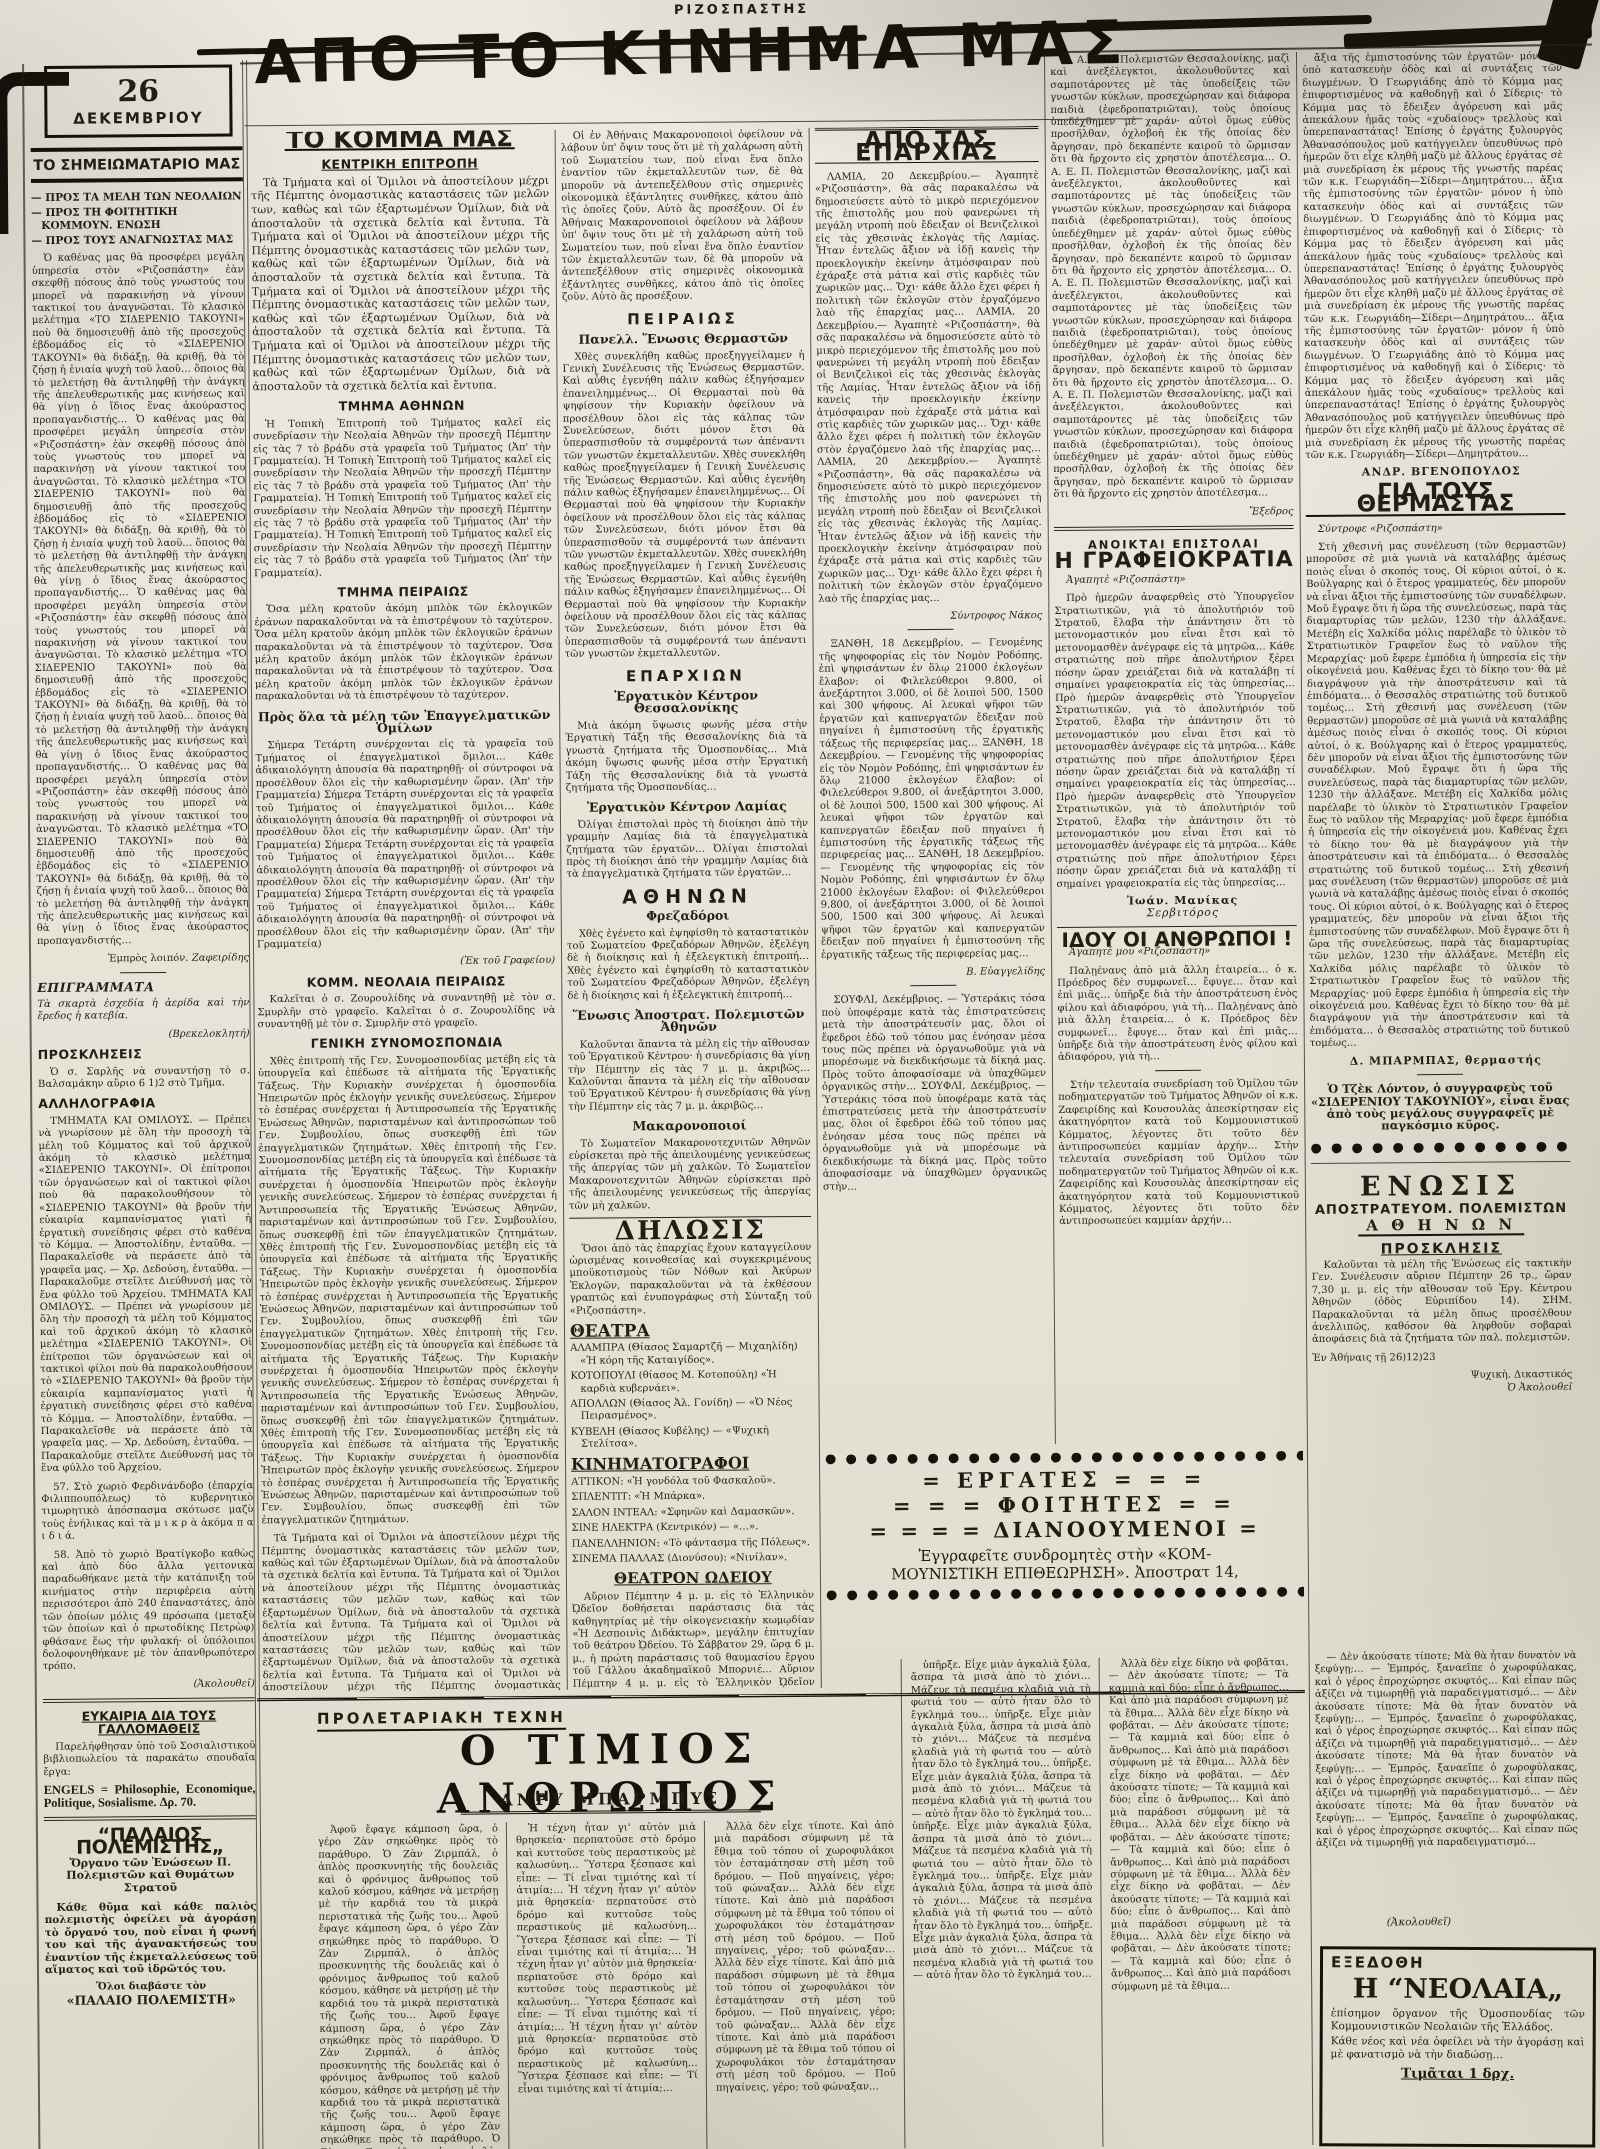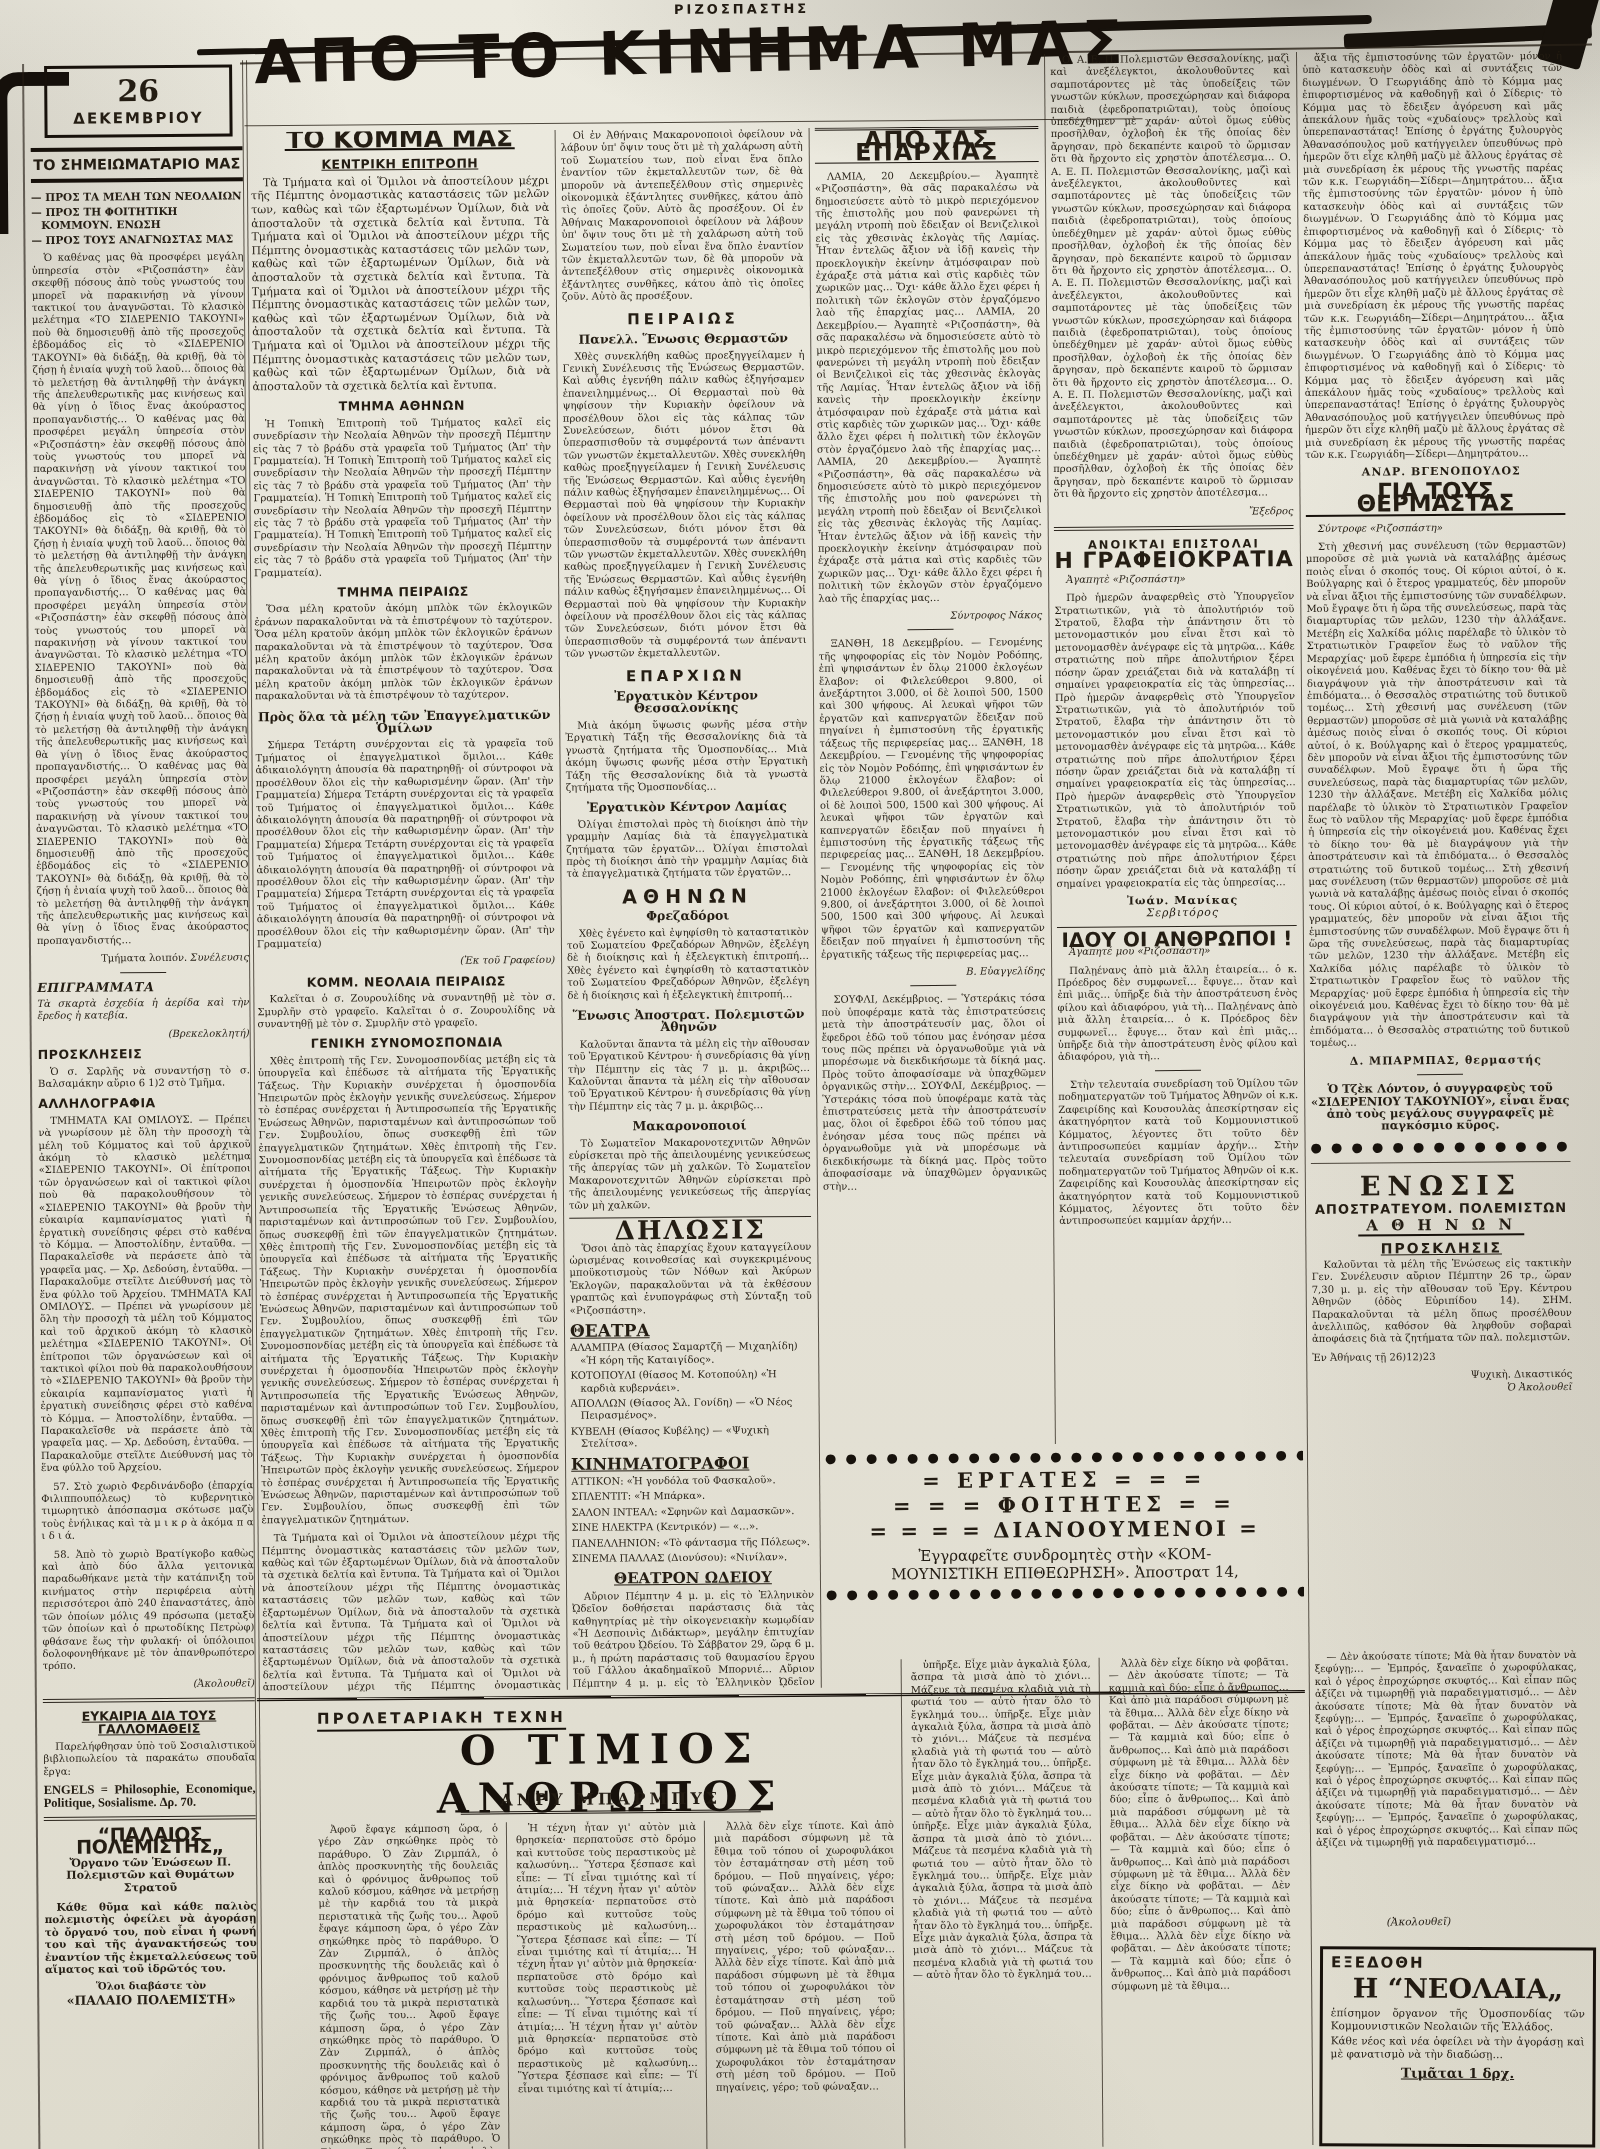--- a/index.html
+++ b/index.html
@@ -61,21 +61,21 @@
       <div style="font-weight:bold;font-size:30px;line-height:30px;">26</div>
       <div style="font-family:'DejaVu Sans',sans-serif;font-weight:bold;font-size:15px;letter-spacing:2px;margin-top:6px;">ΔΕΚΕΜΒΡΙΟΥ</div>
     </div>
     <div style="border-top:4px solid #17110b;border-bottom:4px solid #17110b;padding:7px 0;text-align:center;font-family:'DejaVu Sans',sans-serif;font-weight:bold;font-size:14.5px;">ΤΟ ΣΗΜΕΙΩΜΑΤΑΡΙΟ ΜΑΣ</div>
     <div style="margin:8px 0 6px;">
       <div class="list-item" style="font-weight:bold;font-size:10.5px;">— ΠΡΟΣ ΤΑ ΜΕΛΗ ΤΩΝ ΝΕΟΛΑΙΩΝ</div>
       <div class="list-item" style="font-weight:bold;font-size:10.5px;">— ΠΡΟΣ ΤΗ ΦΟΙΤΗΤΙΚΗ ΚΟΜΜΟΥΝ. ΕΝΩΣΗ</div>
       <div class="list-item" style="font-weight:bold;font-size:10.5px;">— ΠΡΟΣ ΤΟΥΣ ΑΝΑΓΝΩΣΤΑΣ ΜΑΣ</div>
     </div>
     <p>Ὁ καθένας μας θὰ προσφέρει μεγάλη ὑπηρεσία στὸν «Ριζοσπάστη» ἐὰν σκεφθῇ πόσους ἀπὸ τοὺς γνωστούς του μπορεῖ νὰ παρακινήσῃ νὰ γίνουν τακτικοί του ἀναγνῶσται. Τὸ κλασικὸ μελέτημα «ΤΟ ΣΙΔΕΡΕΝΙΟ ΤΑΚΟΥΝΙ» ποὺ θὰ δημοσιευθῇ ἀπὸ τῆς προσεχοῦς ἑβδομάδος εἰς τὸ «ΣΙΔΕΡΕΝΙΟ ΤΑΚΟΥΝΙ» θὰ διδάξῃ, θὰ κριθῇ, θὰ τὸ ζήσῃ ἡ ἐνιαία ψυχὴ τοῦ λαοῦ… ὅποιος θὰ τὸ μελετήσῃ θὰ ἀντιληφθῇ τὴν ἀνάγκη τῆς ἀπελευθερωτικῆς μας κινήσεως καὶ θὰ γίνῃ ὁ ἴδιος ἕνας ἀκούραστος προπαγανδιστής… Ὁ καθένας μας θὰ προσφέρει μεγάλη ὑπηρεσία στὸν «Ριζοσπάστη» ἐὰν σκεφθῇ πόσους ἀπὸ τοὺς γνωστούς του μπορεῖ νὰ παρακινήσῃ νὰ γίνουν τακτικοί του ἀναγνῶσται. Τὸ κλασικὸ μελέτημα «ΤΟ ΣΙΔΕΡΕΝΙΟ ΤΑΚΟΥΝΙ» ποὺ θὰ δημοσιευθῇ ἀπὸ τῆς προσεχοῦς ἑβδομάδος εἰς τὸ «ΣΙΔΕΡΕΝΙΟ ΤΑΚΟΥΝΙ» θὰ διδάξῃ, θὰ κριθῇ, θὰ τὸ ζήσῃ ἡ ἐνιαία ψυχὴ τοῦ λαοῦ… ὅποιος θὰ τὸ μελετήσῃ θὰ ἀντιληφθῇ τὴν ἀνάγκη τῆς ἀπελευθερωτικῆς μας κινήσεως καὶ θὰ γίνῃ ὁ ἴδιος ἕνας ἀκούραστος προπαγανδιστής… Ὁ καθένας μας θὰ προσφέρει μεγάλη ὑπηρεσία στὸν «Ριζοσπάστη» ἐὰν σκεφθῇ πόσους ἀπὸ τοὺς γνωστούς του μπορεῖ νὰ παρακινήσῃ νὰ γίνουν τακτικοί του ἀναγνῶσται. Τὸ κλασικὸ μελέτημα «ΤΟ ΣΙΔΕΡΕΝΙΟ ΤΑΚΟΥΝΙ» ποὺ θὰ δημοσιευθῇ ἀπὸ τῆς προσεχοῦς ἑβδομάδος εἰς τὸ «ΣΙΔΕΡΕΝΙΟ ΤΑΚΟΥΝΙ» θὰ διδάξῃ, θὰ κριθῇ, θὰ τὸ ζήσῃ ἡ ἐνιαία ψυχὴ τοῦ λαοῦ… ὅποιος θὰ τὸ μελετήσῃ θὰ ἀντιληφθῇ τὴν ἀνάγκη τῆς ἀπελευθερωτικῆς μας κινήσεως καὶ θὰ γίνῃ ὁ ἴδιος ἕνας ἀκούραστος προπαγανδιστής… Ὁ καθένας μας θὰ προσφέρει μεγάλη ὑπηρεσία στὸν «Ριζοσπάστη» ἐὰν σκεφθῇ πόσους ἀπὸ τοὺς γνωστούς του μπορεῖ νὰ παρακινήσῃ νὰ γίνουν τακτικοί του ἀναγνῶσται. Τὸ κλασικὸ μελέτημα «ΤΟ ΣΙΔΕΡΕΝΙΟ ΤΑΚΟΥΝΙ» ποὺ θὰ δημοσιευθῇ ἀπὸ τῆς προσεχοῦς ἑβδομάδος εἰς τὸ «ΣΙΔΕΡΕΝΙΟ ΤΑΚΟΥΝΙ» θὰ διδάξῃ, θὰ κριθῇ, θὰ τὸ ζήσῃ ἡ ἐνιαία ψυχὴ τοῦ λαοῦ… ὅποιος θὰ τὸ μελετήσῃ θὰ ἀντιληφθῇ τὴν ἀνάγκη τῆς ἀπελευθερωτικῆς μας κινήσεως καὶ θὰ γίνῃ ὁ ἴδιος ἕνας ἀκούραστος προπαγανδιστής…</p>
-    <p class="nofill" style="text-align:right;"><span>Τμήματα λοιπόν.</span> <em>Συνέλευσις</em></p>
+    <p class="nofill" style="text-align:right;"><span>Ἐμπρὸς λοιπόν.</span> <em>Ζαφειρίδης</em></p>
     <div class="divider"></div>
     <div class="subhead" style="text-align:left;font-style:italic;font-family:'DejaVu Serif',serif;">ΕΠΙΓΡΑΜΜΑΤΑ</div>
     <p class="nofill" style="font-style:italic;">Τὰ σκαρτὰ ἐσχεδία ἡ ἀερίδα καὶ τὴν ἔρεδος ἡ κατεβία.</p>
     <p class="sig">(Βρεκελοκλητή)</p>
     <div class="subhead" style="text-align:left;">ΠΡΟΣΚΛΗΣΕΙΣ</div>
     <p>Ὁ σ. Σαρλῆς νὰ συναντήσῃ τὸ σ. Βαλσαμάκην αὔριο 6 1)2 στὸ Τμῆμα.</p>
     <div class="subhead" style="text-align:left;">ΑΛΛΗΛΟΓΡΑΦΙΑ</div>
     <p>ΤΜΗΜΑΤΑ ΚΑΙ ΟΜΙΛΟΥΣ. — Πρέπει νὰ γνωρίσουν μὲ ὅλη τὴν προσοχὴ τὰ μέλη τοῦ Κόμματος καὶ τοῦ ἀρχικοῦ ἀκόμη τὸ κλασικὸ μελέτημα «ΣΙΔΕΡΕΝΙΟ ΤΑΚΟΥΝΙ». Οἱ ἐπίτροποι τῶν ὀργανώσεων καὶ οἱ τακτικοὶ φίλοι ποὺ θὰ παρακολουθήσουν τὸ «ΣΙΔΕΡΕΝΙΟ ΤΑΚΟΥΝΙ» θὰ βροῦν τὴν εὐκαιρία καμπανίσματος γιατὶ ἡ ἐργατικὴ συνείδησις φέρει στὸ καθένα τὸ Κόμμα. — Ἀποστολίδην, ἐνταῦθα. — Παρακαλεῖσθε νὰ περάσετε ἀπὸ τὰ γραφεῖα μας. — Χρ. Δεδούση, ἐνταῦθα. — Παρακαλοῦμε στεῖλτε Διεύθυνσή μας τὸ ἕνα φύλλο τοῦ Ἀρχείου. ΤΜΗΜΑΤΑ ΚΑΙ ΟΜΙΛΟΥΣ. — Πρέπει νὰ γνωρίσουν μὲ ὅλη τὴν προσοχὴ τὰ μέλη τοῦ Κόμματος καὶ τοῦ ἀρχικοῦ ἀκόμη τὸ κλασικὸ μελέτημα «ΣΙΔΕΡΕΝΙΟ ΤΑΚΟΥΝΙ». Οἱ ἐπίτροποι τῶν ὀργανώσεων καὶ οἱ τακτικοὶ φίλοι ποὺ θὰ παρακολουθήσουν τὸ «ΣΙΔΕΡΕΝΙΟ ΤΑΚΟΥΝΙ» θὰ βροῦν τὴν εὐκαιρία καμπανίσματος γιατὶ ἡ ἐργατικὴ συνείδησις φέρει στὸ καθένα τὸ Κόμμα. — Ἀποστολίδην, ἐνταῦθα. — Παρακαλεῖσθε νὰ περάσετε ἀπὸ τὰ γραφεῖα μας. — Χρ. Δεδούση, ἐνταῦθα. — Παρακαλοῦμε στεῖλτε Διεύθυνσή μας τὸ ἕνα φύλλο τοῦ Ἀρχείου.</p>
     <p>57. Στὸ χωριὸ Φερδινάνδοβο (ἐπαρχία Φιλιππουπόλεως) τὸ κυβερνητικὸ τιμωρητικὸ ἀπόσπασμα σκότωσε μαζὺ τοὺς ἐνήλικας καὶ τὰ μ ι κ ρ ὰ ἀκόμα π α ι δ ι ά.</p>
     <p>58. Ἀπὸ τὸ χωριὸ Βρατίγκοβο καθὼς καὶ ἀπὸ δύο ἄλλα γειτονικὰ παραδωθήκανε μετὰ τὴν κατάπνιξη τοῦ κινήματος στὴν περιφέρεια αὐτὴ περισσότεροι ἀπὸ 240 ἐπαναστάτες, ἀπὸ τῶν ὁποίων μόλις 49 πρόσωπα (μεταξὺ τῶν ὁποίων καὶ ὁ πρωτοδίκης Πετρὼφ) φθάσανε ἕως τὴν φυλακή· οἱ ὑπόλοιποι δολοφονηθήκανε μὲ τὸν ἀπανθρωπότερο τρόπο.</p>

